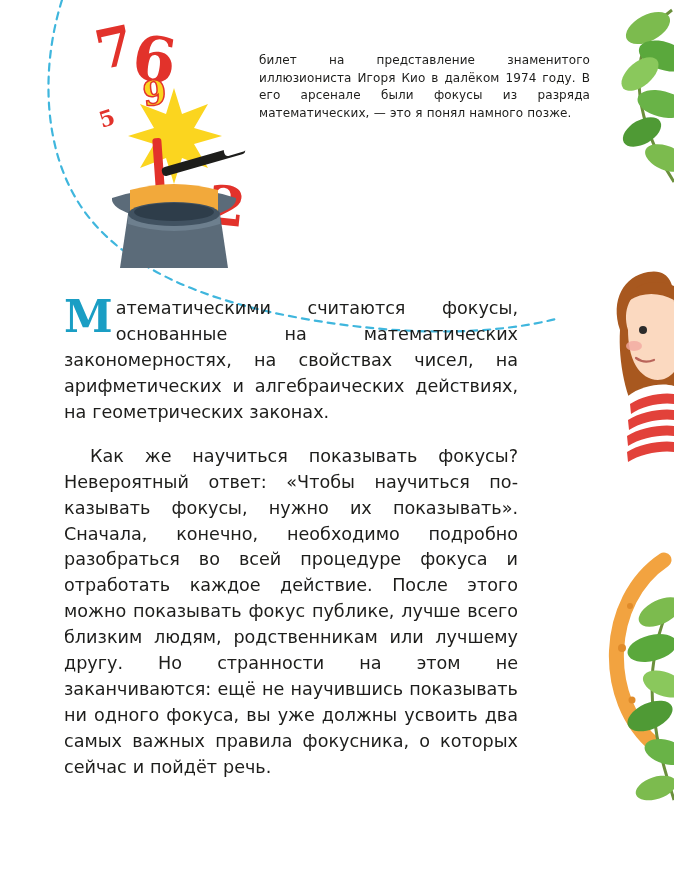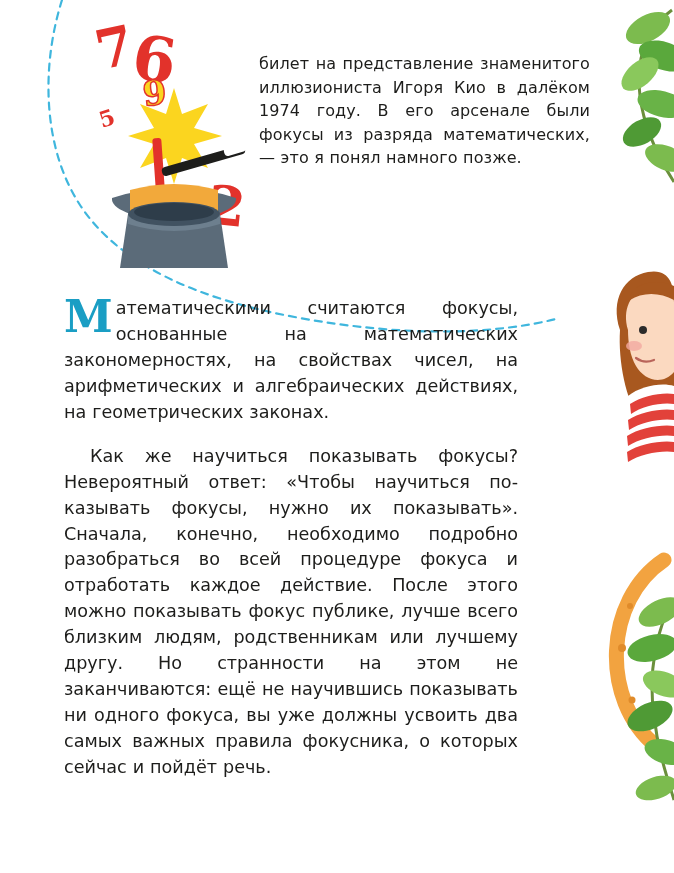--- a/index.html
+++ b/index.html
@@ -50,21 +50,21 @@
   }
 
   
   .para {
     position: absolute;
     font-family: "DejaVu Sans", sans-serif;
     color: #1d1d1b;
     text-align: justify;
     text-justify: inter-word;
     line-height: 1.47;
-    font-size: 16px;
+    font-size: 12px;
     letter-spacing: 0.1px;
   }
   .para-top {
     left: 259px;
     top: 52px;
     width: 331px;
   }
   .body-block {
     position: absolute;
     left: 64px;

